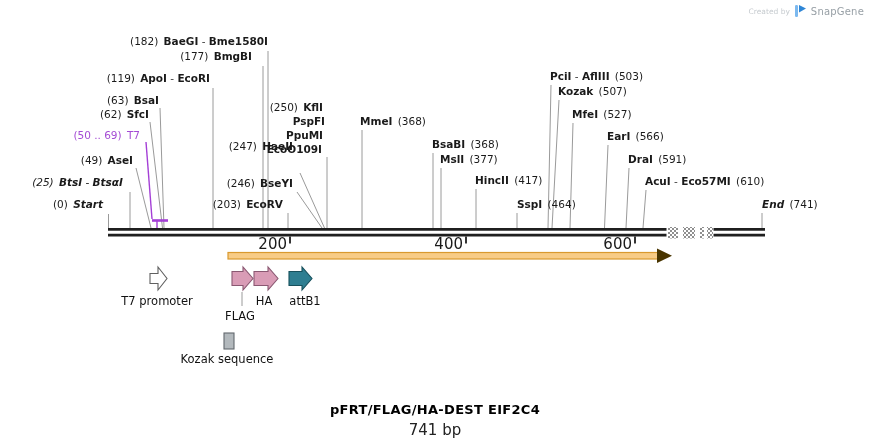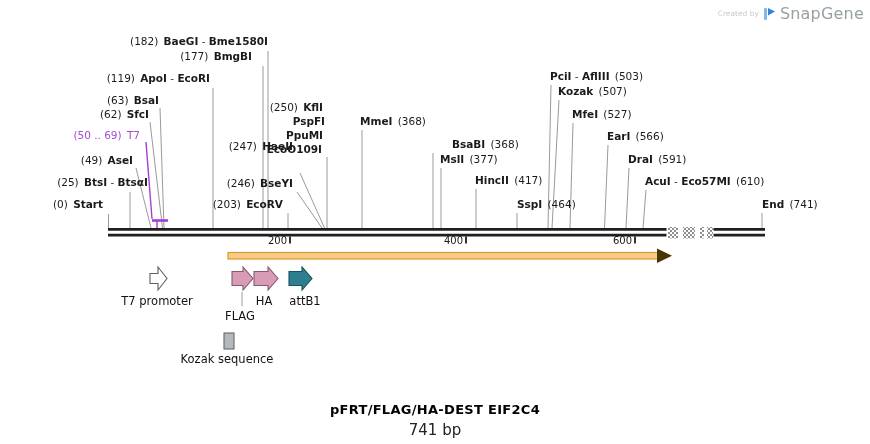--- a/index.html
+++ b/index.html
@@ -3,31 +3,31 @@
 <meta charset="utf-8">
 <style>
   * { margin:0; padding:0; box-sizing:border-box; }
   body { background:#fff; font-family:"DejaVu Sans","Liberation Sans",sans-serif; }
   #stage { position:relative; width:870px; height:444px; background:#ffffff; overflow:hidden; }
   #map-svg { position:absolute; left:0; top:0; }
   .site-label { position:absolute; font-size:10.5px; color:#1a1a1a; white-space:nowrap; line-height:13px; }
   .site-label .pos { font-weight:normal; color:#1a1a1a; }
   .site-label .nm { font-weight:bold; }
   .site-label .sep { font-weight:normal; color:#3a3a3a; }
-  .site-label.startend .nm { }
+  .site-label.startend .nm { font-style:italic; }
   .site-label.purple, .site-label.purple .pos, .site-label.purple .nm { color:#a44bd4; font-weight:normal; }
-  .tick-label { position:absolute; font-size:10px; color:#1a1a1a; white-space:nowrap; }
+  .tick-label { position:absolute; font-size:15px; color:#1a1a1a; white-space:nowrap; }
   .feat-label { position:absolute; font-size:11.5px; color:#111; white-space:nowrap; transform:translateX(-50%); }
   #plasmid-title { position:absolute; left:0; top:402px; width:100%; text-align:center;
                    font-size:13px; font-weight:bold; color:#000; letter-spacing:0.3px; }
   #plasmid-bp { position:absolute; left:0; top:421px; width:100%; text-align:center;
                 font-size:15px; color:#222; }
   #watermark { position:absolute; right:6px; top:4px; display:flex; align-items:center; gap:4px; }
   #watermark .createdby { font-size:7.5px; color:#c6cbcf; }
-  #watermark .brand { font-size:16px; color:#98a0a6; letter-spacing:0.2px; }
+  #watermark .brand { font-size:10px; color:#98a0a6; letter-spacing:0.2px; }
 </style>
 </head>
 <body>
 
 <div id="stage">
   <svg id="map-svg" width="870" height="444">
       <line x1="268" y1="51" x2="268" y2="228" stroke="#9a9a9a" stroke-width="1"></line>
       <line x1="263" y1="66" x2="263" y2="228" stroke="#9a9a9a" stroke-width="1"></line>
       <line x1="213" y1="88" x2="213" y2="228" stroke="#9a9a9a" stroke-width="1"></line>
       <line x1="160" y1="108" x2="164" y2="228" stroke="#9a9a9a" stroke-width="1"></line>
@@ -88,31 +88,31 @@
       <div class="feat-label" style="left: 240px; top: 309px;">FLAG</div>
       <div class="feat-label" style="left: 264px; top: 294px;">HA</div>
       <div class="feat-label" style="left: 305px; top: 294px;">attB1</div>
       <div class="feat-label" style="left: 227px; top: 352px;">Kozak sequence</div>
       <div class="site-label" style="right: 602px; top: 35px;"><span class="pos">(182)</span> <span class="nm">BaeGI</span><span class="sep"> - </span><span class="nm">Bme1580I</span></div>
       <div class="site-label" style="right: 618px; top: 50px;"><span class="pos">(177)</span> <span class="nm">BmgBI</span></div>
       <div class="site-label" style="right: 660px; top: 72px;"><span class="pos">(119)</span> <span class="nm">ApoI</span><span class="sep"> - </span><span class="nm">EcoRI</span></div>
       <div class="site-label" style="right: 711px; top: 94px;"><span class="pos">(63)</span> <span class="nm">BsaI</span></div>
       <div class="site-label" style="right: 721px; top: 108px;"><span class="pos">(62)</span> <span class="nm">SfcI</span></div>
       <div class="site-label" style="right: 737px; top: 154px;"><span class="pos">(49)</span> <span class="nm">AseI</span></div>
-      <div class="site-label" style="right: 722px; top: 176px;"><span class="pos">(25)</span> <span class="nm">BtsI</span><span class="sep"> - </span><span class="nm">BtsαI</span></div>
+      <div class="site-label" style="right: 747px; top: 176px; font-style: italic;"><span class="pos">(25)</span> <span class="nm">BtsI</span><span class="sep"> - </span><span class="nm">BtsαI</span></div>
       <div class="site-label startend" style="right: 767px; top: 198px;"><span class="pos">(0)</span> <span class="nm">Start</span></div>
       <div class="site-label" style="right: 587px; top: 198px;"><span class="pos">(203)</span> <span class="nm">EcoRV</span></div>
       <div class="site-label" style="right: 577px; top: 177px;"><span class="pos">(246)</span> <span class="nm">BseYI</span></div>
       <div class="site-label" style="right: 577px; top: 140px;"><span class="pos">(247)</span> <span class="nm">HaeII</span></div>
       <div class="site-label" style="right: 548px; top: 143px;"><span class="nm">EcoO109I</span></div>
       <div class="site-label" style="right: 547px; top: 129px;"><span class="nm">PpuMI</span></div>
       <div class="site-label" style="right: 545px; top: 115px;"><span class="nm">PspFI</span></div>
       <div class="site-label" style="right: 547px; top: 101px;"><span class="pos">(250)</span> <span class="nm">KflI</span></div>
       <div class="site-label" style="left: 360px; top: 115px;"><span class="nm">MmeI</span> <span class="pos">(368)</span></div>
-      <div class="site-label" style="left: 432px; top: 138px; margin-left: 20px;"><span class="nm">BsaBI</span> <span class="pos">(368)</span></div>
+      <div class="site-label" style="left: 432px; top: 138px;"><span class="nm">BsaBI</span> <span class="pos">(368)</span></div>
       <div class="site-label" style="left: 440px; top: 153px;"><span class="nm">MslI</span> <span class="pos">(377)</span></div>
       <div class="site-label" style="left: 475px; top: 174px;"><span class="nm">HincII</span> <span class="pos">(417)</span></div>
       <div class="site-label" style="left: 517px; top: 198px;"><span class="nm">SspI</span> <span class="pos">(464)</span></div>
       <div class="site-label" style="left: 550px; top: 70px;"><span class="nm">PciI</span><span class="sep"> - </span><span class="nm">AflIII</span> <span class="pos">(503)</span></div>
       <div class="site-label" style="left: 558px; top: 85px;"><span class="nm">Kozak</span> <span class="pos">(507)</span></div>
       <div class="site-label" style="left: 572px; top: 108px;"><span class="nm">MfeI</span> <span class="pos">(527)</span></div>
       <div class="site-label" style="left: 607px; top: 130px;"><span class="nm">EarI</span> <span class="pos">(566)</span></div>
       <div class="site-label" style="left: 628px; top: 153px;"><span class="nm">DraI</span> <span class="pos">(591)</span></div>
       <div class="site-label" style="left: 645px; top: 175px;"><span class="nm">AcuI</span><span class="sep"> - </span><span class="nm">Eco57MI</span> <span class="pos">(610)</span></div>
       <div class="site-label startend" style="left: 762px; top: 198px;"><span class="nm">End</span> <span class="pos">(741)</span></div>

